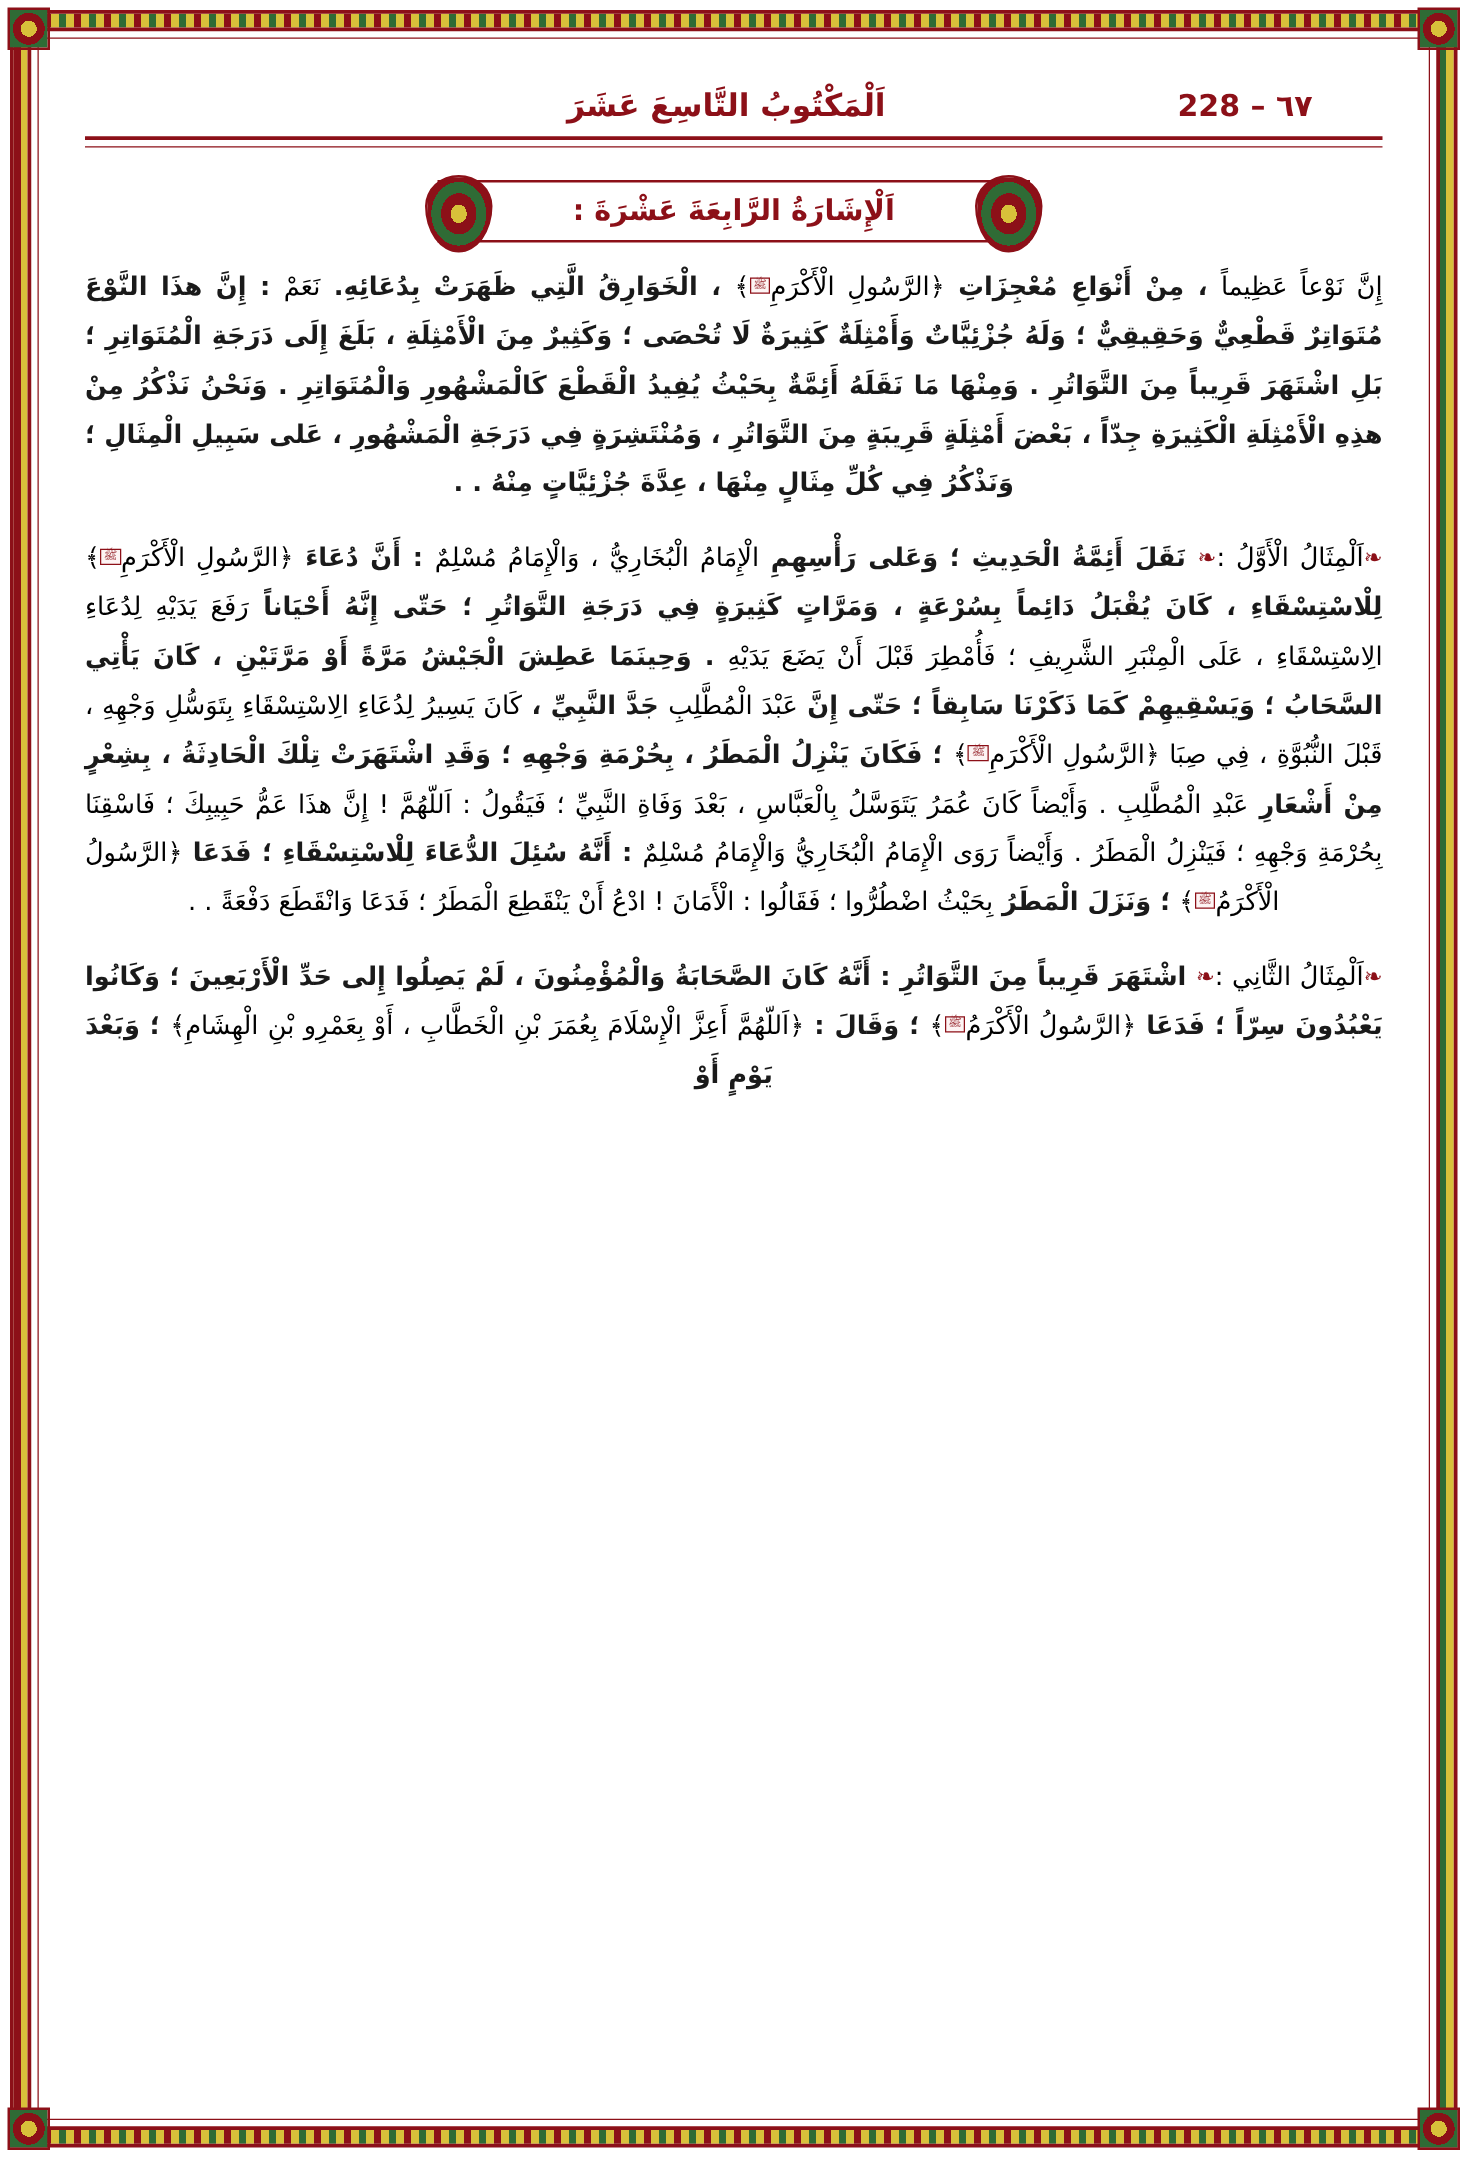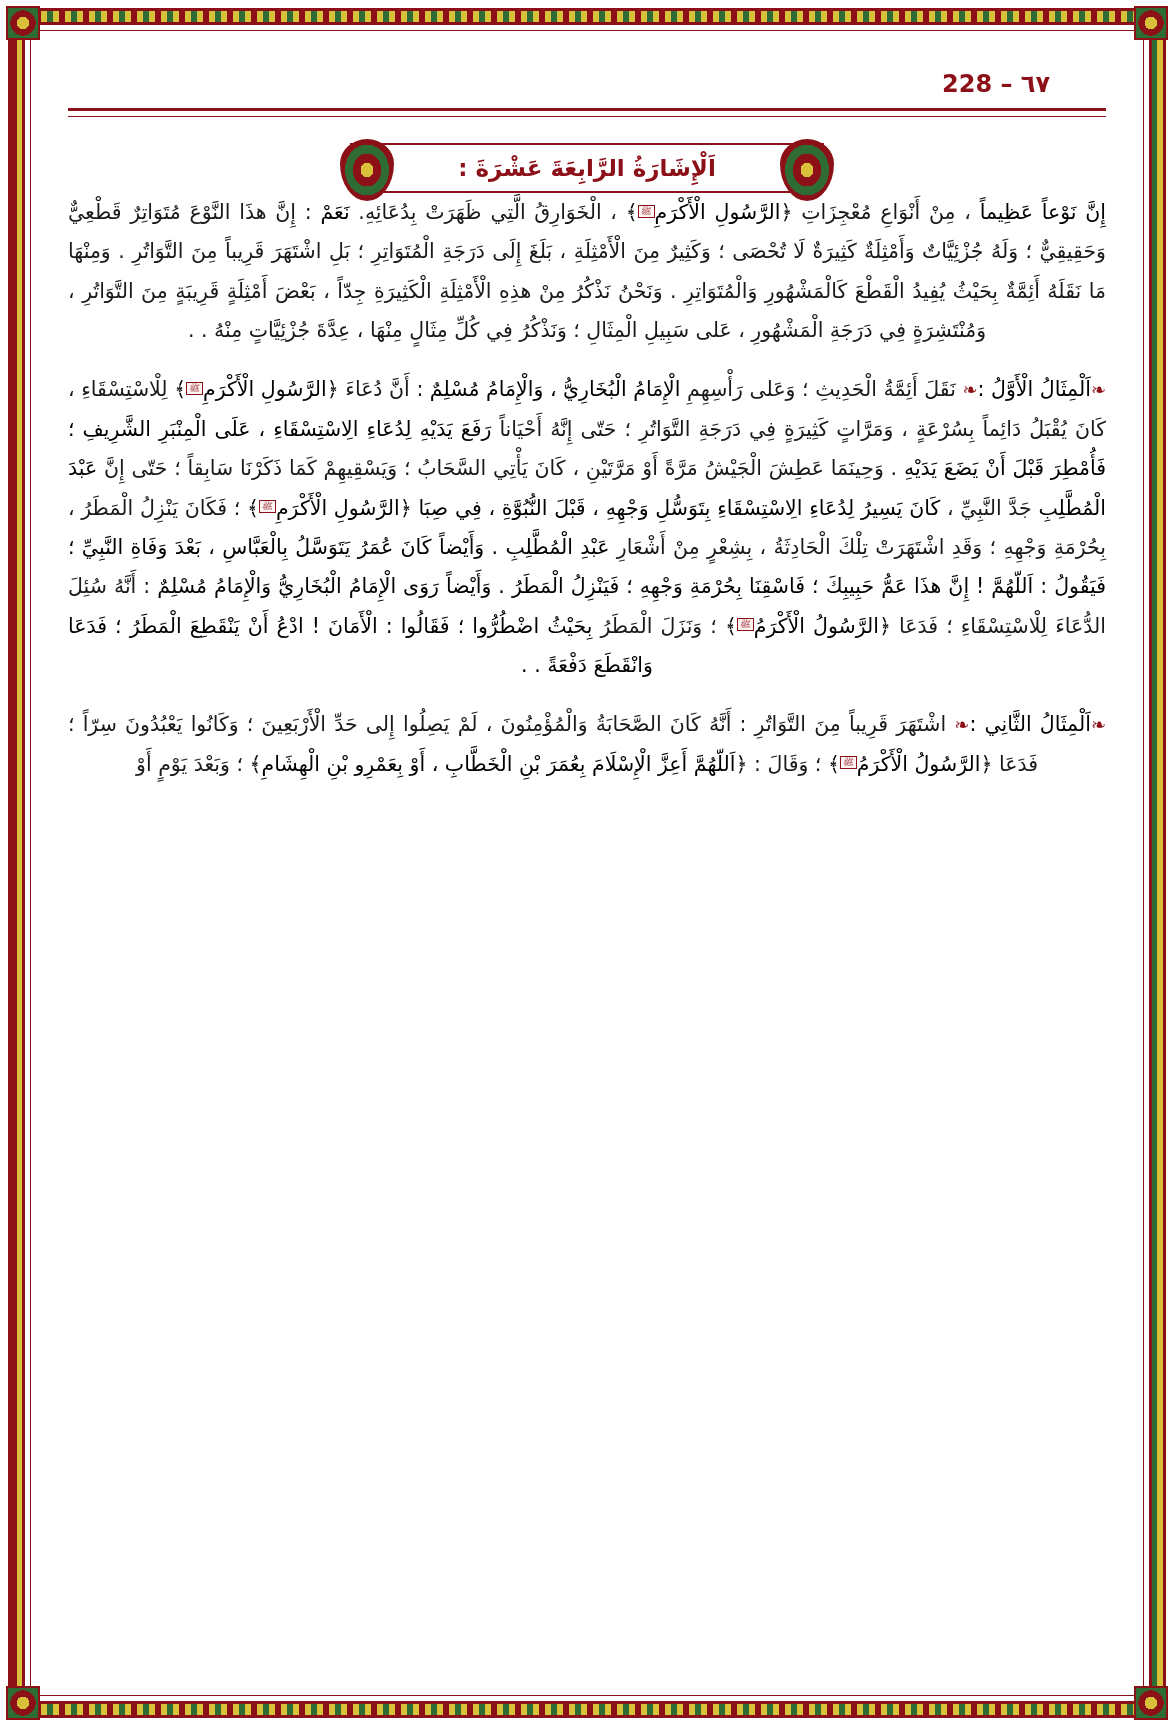--- a/index.html
+++ b/index.html
@@ -106,21 +106,21 @@
     border-top: 3px solid #8c1018;
     border-bottom: 1px solid #8c1018;
   }
 
   
   .cartouche-wrap {
     display: flex;
     justify-content: center;
     align-items: center;
     margin-top: 26px;
-    margin-bottom: 0;
+    margin-bottom: 16px;
   }
   .cartouche {
     position: relative;
     display: flex;
     align-items: center;
     justify-content: center;
     border: 2px solid #8c1018;
     background: #ffffff;
     padding: 10px 70px;
     min-width: 330px;
@@ -159,20 +159,21 @@
   }
   .para.spaced-top {
     margin-top: 20px;
   }
   .red {
     color: #000000;
     font-weight: normal;
   }
   .dark {
     color: #1a1a1a;
+    font-weight: bold;
   }
   .ornament-mark {
     color: #8c1018;
     font-size: 18px;
     vertical-align: middle;
   }
   .sall {
     display: inline-block;
     border: 1px solid #8c1018;
     color: #8c1018;
@@ -195,20 +196,21 @@
   <div class="border-inner"></div>
   <div class="corner tl"></div>
   <div class="corner tr"></div>
   <div class="corner bl"></div>
   <div class="corner br"></div>
 
   <div class="content">
 
     <div class="header-row">
       <div class="header-page">228 – ٦٧</div>
+      <div class="header-title">اَلْمَكْتُوبُ التَّاسِعَ عَشَرَ</div>
       <div style="min-width:150px;"></div>
     </div>
     <div class="header-rule"></div>
 
     <div class="cartouche-wrap">
       <div class="cartouche">
         <span class="cart-orn right"></span>
         <span class="cart-orn left"></span>
         <span class="cartouche-text">اَلْإِشَارَةُ الرَّابِعَةَ عَشْرَةَ :</span>
       </div>

